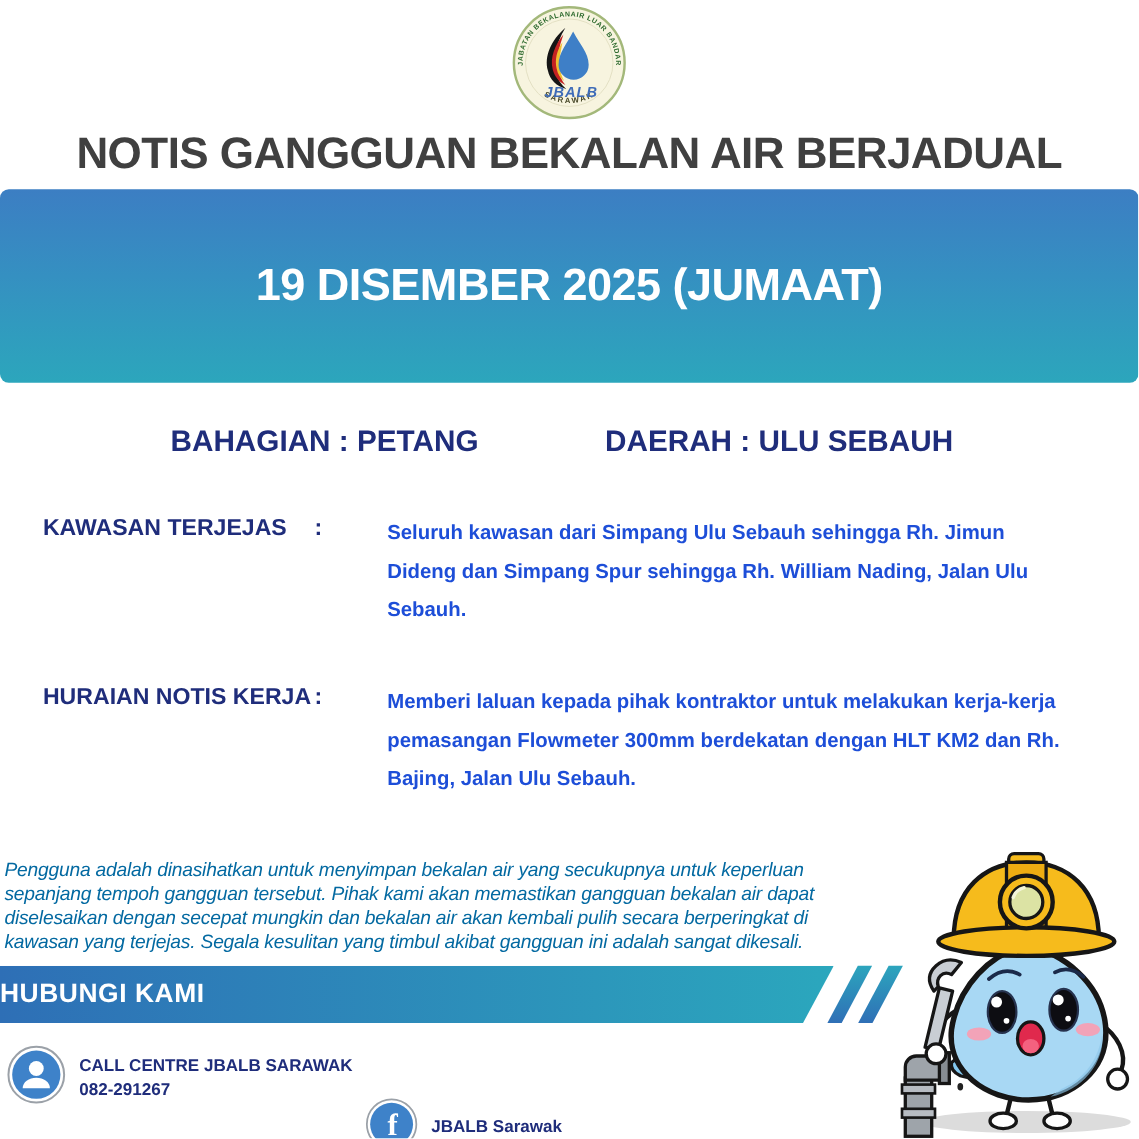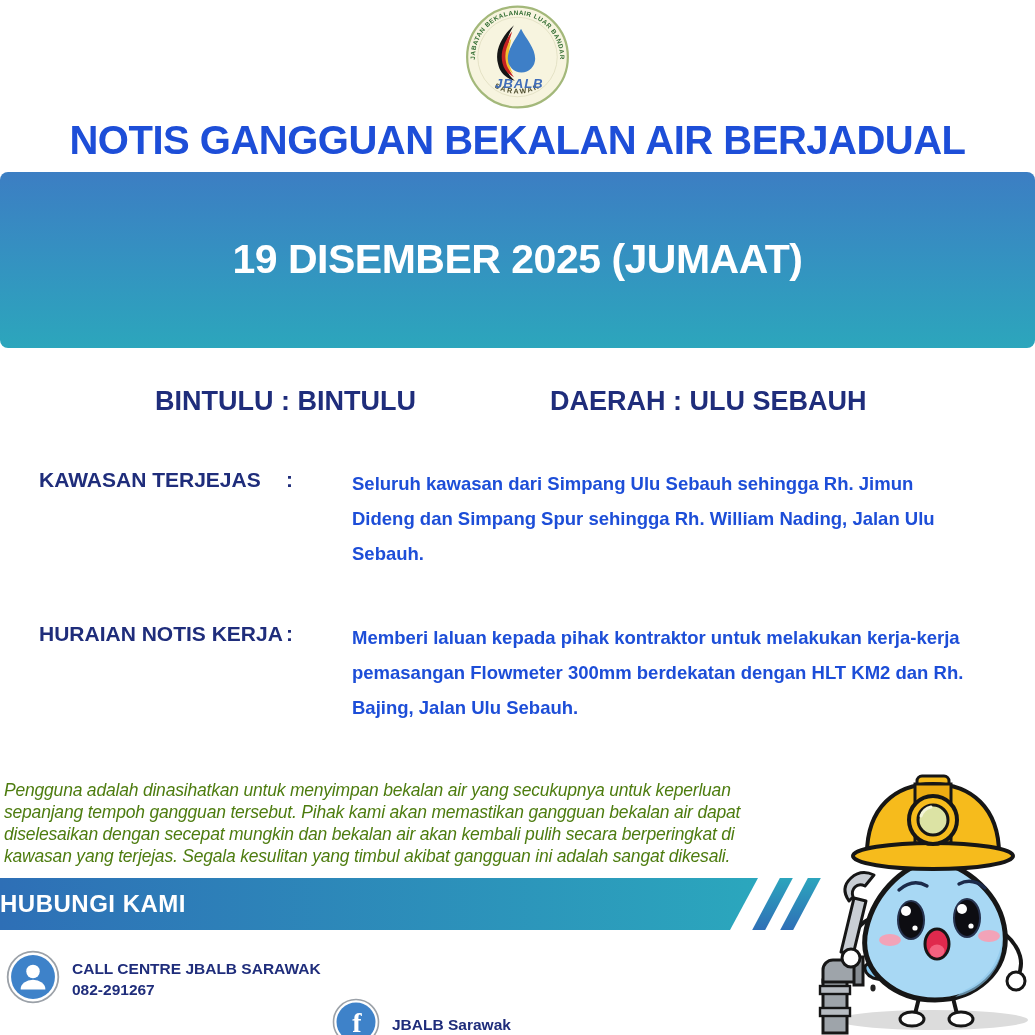--- a/index.html
+++ b/index.html
@@ -8,21 +8,21 @@
   #page {
     position:relative; width:1035px; height:1035px; background:#ffffff;
     overflow:hidden; margin:0 auto;
   }
   
   .logo-wrap { position:absolute; top:4px; left:460px; width:115px; height:106px; }
   
   .notice-title {
     position:absolute; top:118px; left:0; width:100%;
     text-align:center; font-size:40px; font-weight:bold;
-    letter-spacing:-0.5px; color:#1d4ed8;
+    letter-spacing:-0.5px; color:#404040;
   }
   
   .date-banner {
     position:absolute; top:172px; left:0; width:1035px; height:176px;
     background:linear-gradient(180deg,#3c7ec3 0%,#3590c1 45%,#2ca6bc 100%);
     border-radius:8px;
     display:flex; flex-direction:column; justify-content:center; align-items:center;
     gap:10px;
   }
   .date-banner .line {
@@ -45,21 +45,21 @@
   }
   .section .body {
     position:absolute; left:352px; top:0; width:614px;
     font-size:18.5px; font-weight:bold; color:#1d4ed8; line-height:35px;
   }
   #section-kawasan { top:466px; }
   #section-huraian { top:620px; }
   
   .disclaimer {
     position:absolute; top:779px; left:4px; width:758px;
-    font-style:italic; font-size:17.5px; color:#4d7c0f; line-height:22px;
+    font-style:italic; font-size:17.5px; color:#0369a1; line-height:22px;
     letter-spacing:-0.2px;
   }
   
   .contact-banner {
     position:absolute; top:878px; left:0; width:758px; height:52px;
     background:linear-gradient(90deg,#2e6fb6 0%,#2ba7bd 100%);
     clip-path:polygon(0 0, 100% 0, calc(100% - 28px) 100%, 0 100%);
     display:flex; align-items:center; 
   }
   .contact-banner .heading {
@@ -116,21 +116,21 @@
     </svg>
   </div>
 
   <div class="notice-title">NOTIS GANGGUAN BEKALAN AIR BERJADUAL</div>
 
   <div class="date-banner">
     <div class="line">19 DISEMBER 2025 (JUMAAT)</div>
   </div>
 
   <div class="region-row">
-    <span class="bahagian">BINTULU : BINTULU</span>
+    <span class="bahagian">BAHAGIAN : PETANG</span>
     <span class="daerah">DAERAH : ULU SEBAUH</span>
   </div>
 
   <div class="section" id="section-kawasan">
     <span class="label">KAWASAN TERJEJAS</span>
     <span class="colon">:</span>
     <div class="body">Seluruh kawasan dari Simpang Ulu Sebauh sehingga Rh. Jimun Dideng dan Simpang Spur sehingga Rh. William Nading, Jalan Ulu Sebauh.</div>
   </div>
 
   <div class="section" id="section-huraian">

